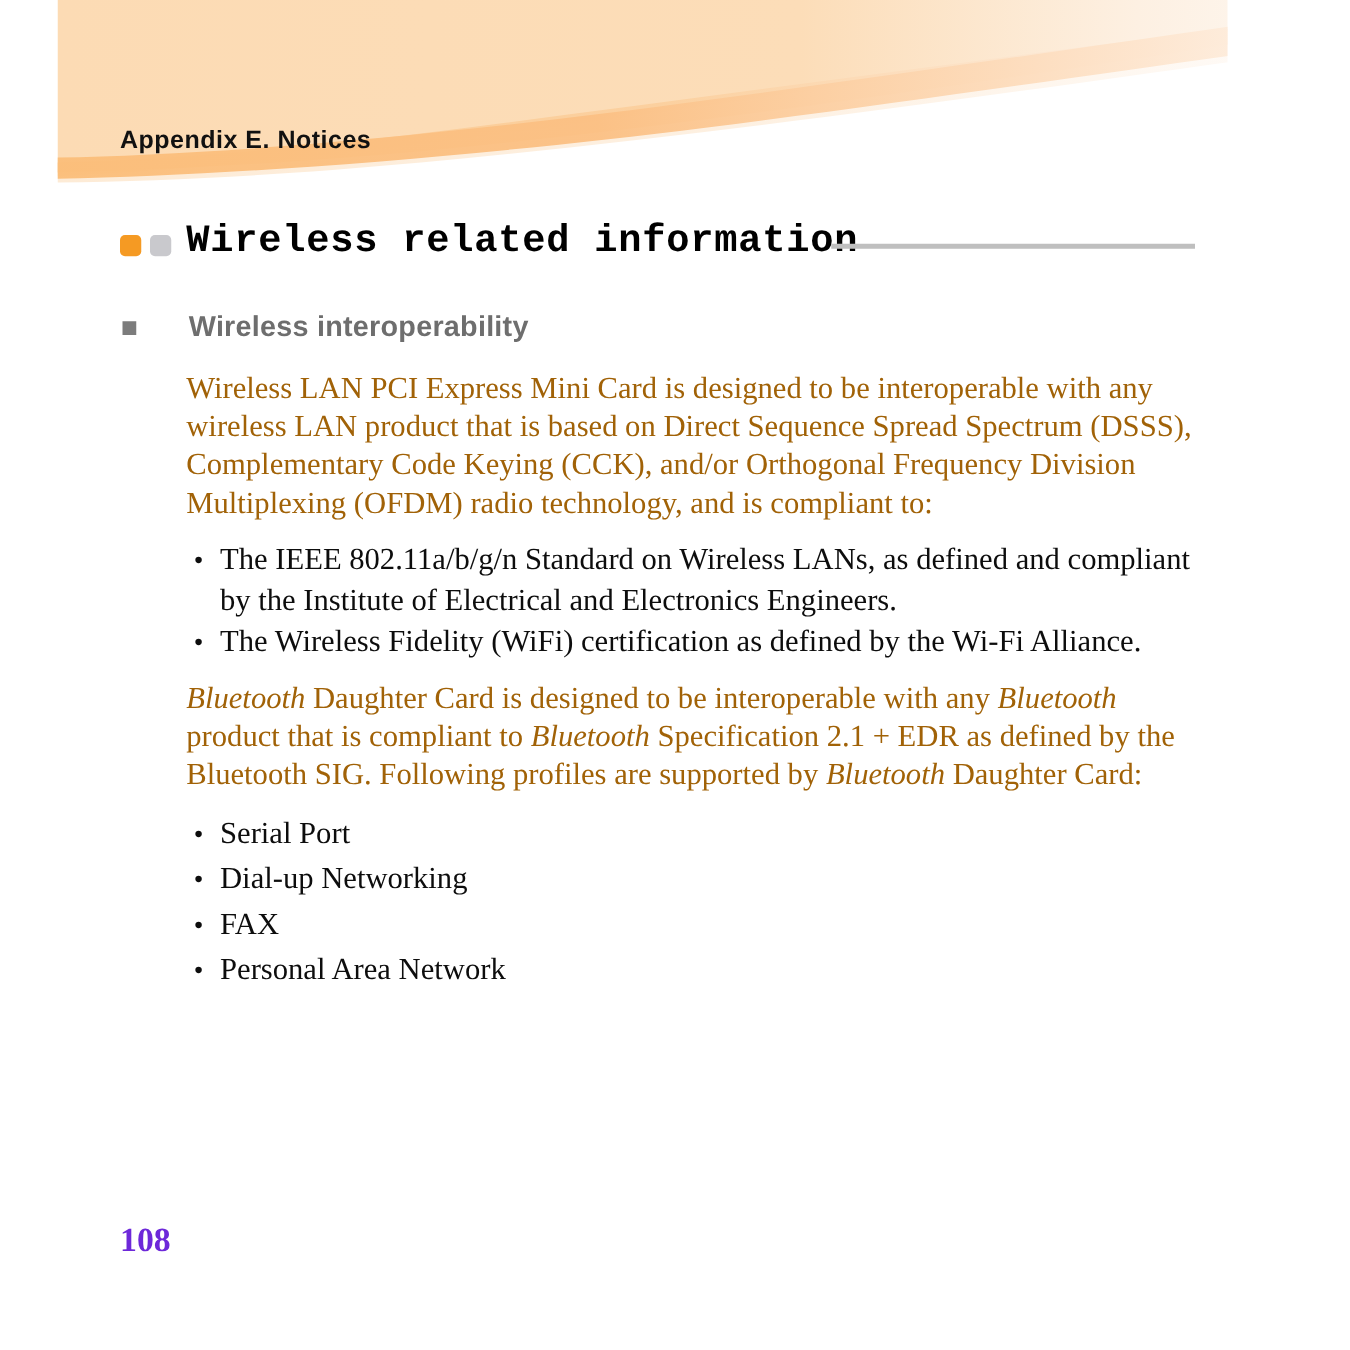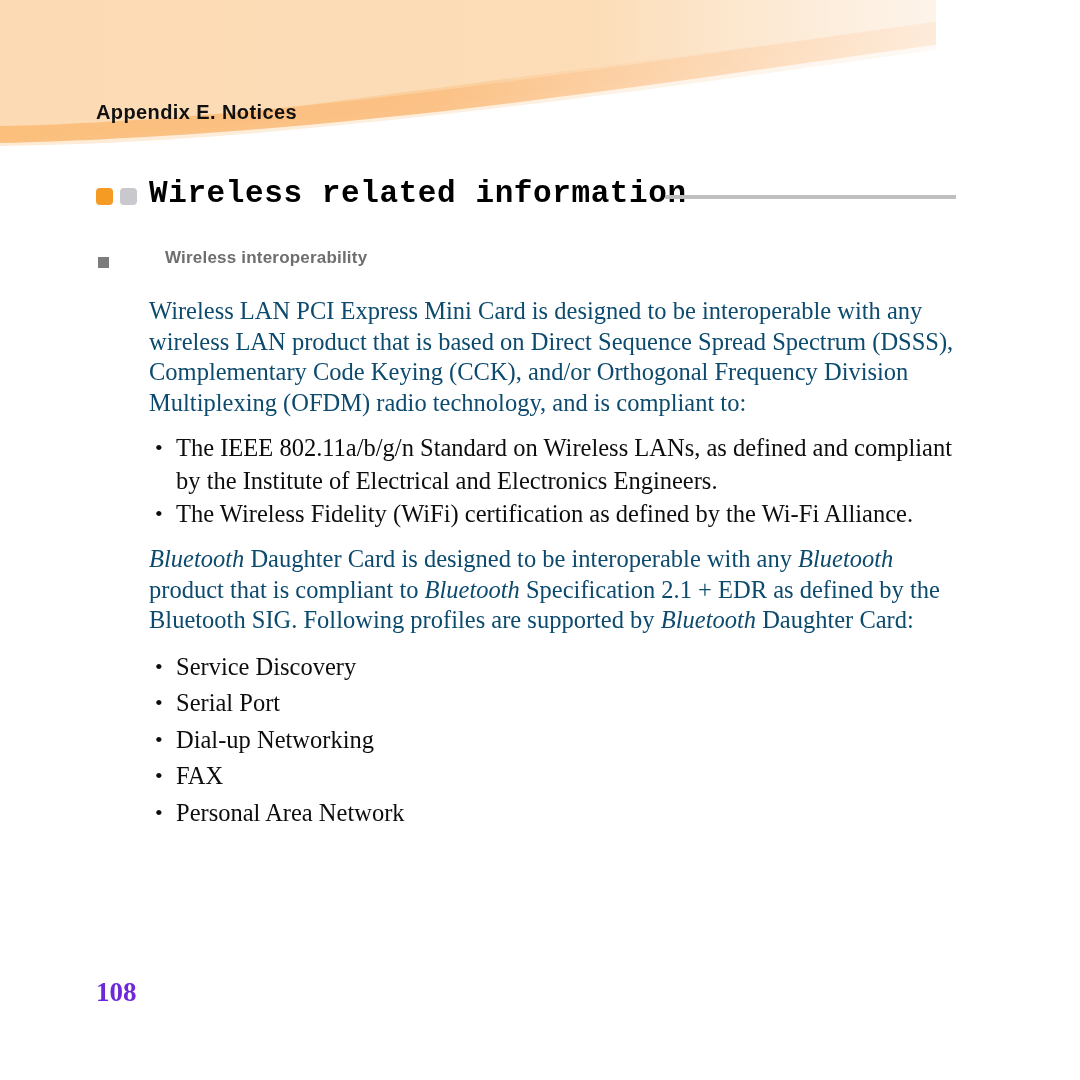--- a/index.html
+++ b/index.html
@@ -16,20 +16,21 @@
   }
 
   
   #header-banner {
     position: absolute;
     top: 0;
     left: 0;
     width: 936px;
     height: 160px;
     overflow: hidden;
+    padding-left: 46px;
   }
   #header-banner svg {
     display: block;
   }
   #appendix-label {
     position: absolute;
     left: 96px;
     top: 101px;
     font-family: "Liberation Sans", sans-serif;
     font-weight: bold;
@@ -87,42 +88,42 @@
   #subsection-bullet {
     position: absolute;
     left: 98px;
     top: 9px;
     width: 11px;
     height: 11px;
     background: #7C7C7C;
   }
   #subsection-title-text {
     position: absolute;
-    left: 165px;
+    left: 151px;
     top: 0;
     font-family: "Liberation Sans", sans-serif;
     font-weight: bold;
-    font-size: 17px;
+    font-size: 23px;
     letter-spacing: 0.2px;
     color: #6E6E6E;
     white-space: nowrap;
   }
 
   
   #content {
     position: absolute;
     left: 149px;
     top: 296px;
     width: 820px;
   }
   .para {
     font-family: "Liberation Serif", serif;
     font-size: 24.5px;
     line-height: 30.5px;
-    color: #0c4a6e;
+    color: #a16207;
     margin: 0 0 13px 0;
     text-align: left;
   }
   .para em { font-style: italic; }
 
   ul.bullets {
     list-style: none;
     margin: 0 0 14px 0;
     padding: 0;
   }
@@ -223,23 +224,20 @@
     </li>
     <li>
       <span>The Wireless Fidelity (WiFi) certification as defined by the Wi-Fi Alliance.</span>
     </li>
   </ul>
 
   <p class="para"><em>Bluetooth</em><span> Daughter Card is designed to be interoperable with any </span><em>Bluetooth</em><span> product that is compliant to </span><em>Bluetooth</em><span> Specification 2.1 + EDR as defined by the Bluetooth SIG. Following profiles are supported by </span><em>Bluetooth</em><span> Daughter Card:</span></p>
 
   <ul class="bullets tight">
     <li>
-      <span>Service Discovery</span>
-    </li>
-    <li>
       <span>Serial Port</span>
     </li>
     <li>
       <span>Dial-up Networking</span>
     </li>
     <li>
       <span>FAX</span>
     </li>
     <li>
       <span>Personal Area Network</span>

